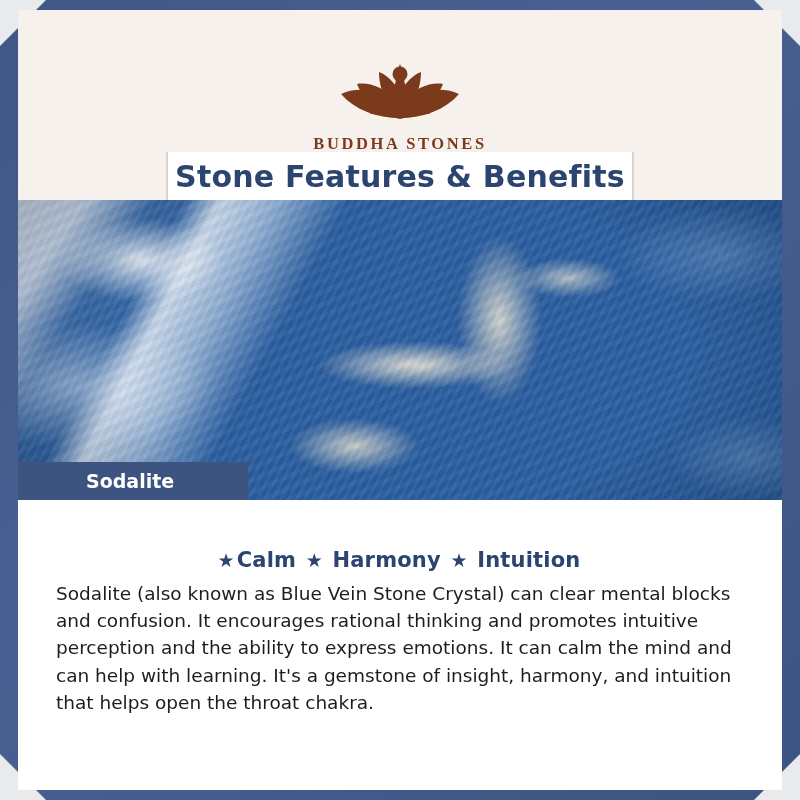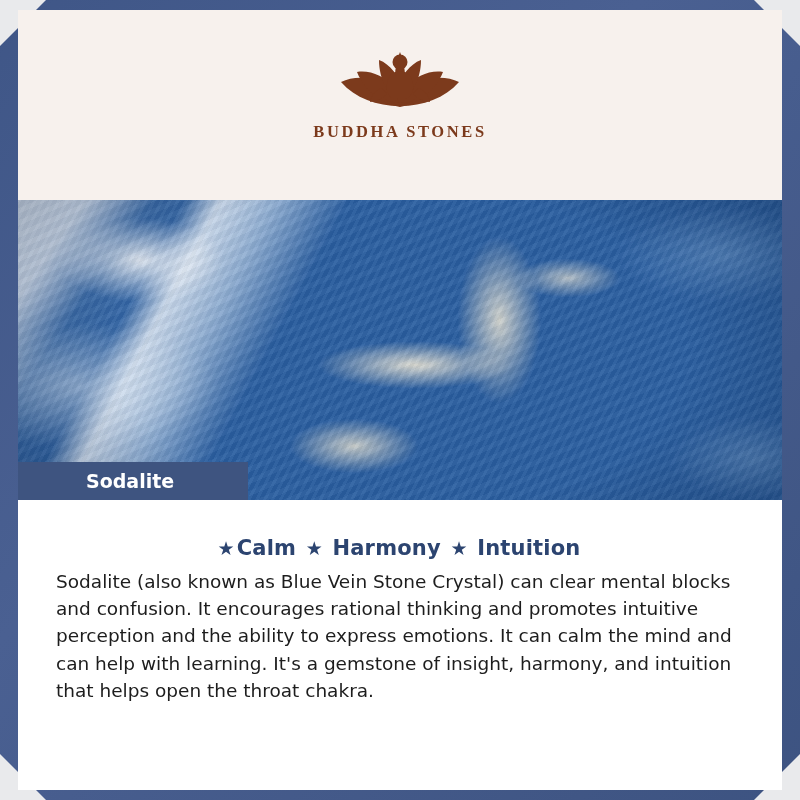--- a/index.html
+++ b/index.html
@@ -57,21 +57,21 @@
     overflow: hidden;
   }
 
   
   .header {
     position: relative;
     height: 190px;
     background: #f7f1ed;
   }
   .logo-wrap {
-    padding-top: 18px;
+    padding-top: 30px;
     display: flex;
     flex-direction: column;
     align-items: center;
   }
   .logo-mark {
     width: 150px;
     height: 92px;
     display: block;
   }
   .brand {
@@ -167,21 +167,21 @@
 
   
   .content {
     position: relative;
     height: 290px;
     background: #ffffff;
     padding: 0 34px;
     box-sizing: border-box;
   }
   .keywords {
-    padding-top: 36px;
+    padding-top: 48px;
     text-align: center;
     color: #2c4470;
     font-size: 21px;
     font-weight: 700;
     font-family: "DejaVu Sans", sans-serif;
     letter-spacing: .2px;
   }
   .keywords .star { font-size: 19px; }
   .keywords .kw { margin: 0 2px; }
   .desc {
@@ -223,20 +223,23 @@
 
             <circle cx="75" cy="34" r="7.5"></circle>
             <path d="M75 43 C68 43 63 48 62 56 C61 62 63 67 67 70 L83 70 C87 67 89 62 88 56 C87 48 82 43 75 43 Z"></path>
             <path d="M57 60 C50 62 46 68 45 74 C52 73 58 70 62 66 Z"></path>
             <path d="M93 60 C100 62 104 68 105 74 C98 73 92 70 88 66 Z"></path>
             <path d="M60 71 C66 76 84 76 90 71 C84 78 66 78 60 71 Z"></path>
           </g>
         </svg>
         <div class="brand">BUDDHA STONES</div>
       </div>
+      <div class="title-bar">
+        <h1>Stone Features &amp; Benefits</h1>
+      </div>
     </div>
 
     <div class="photo">
       <div class="base"></div>
       <div class="layer1"></div>
       <div class="layer2"></div>
       <div class="layer3"></div>
       <div class="vign"></div>
       <div class="stone-label">
         <span>Sodalite</span>

